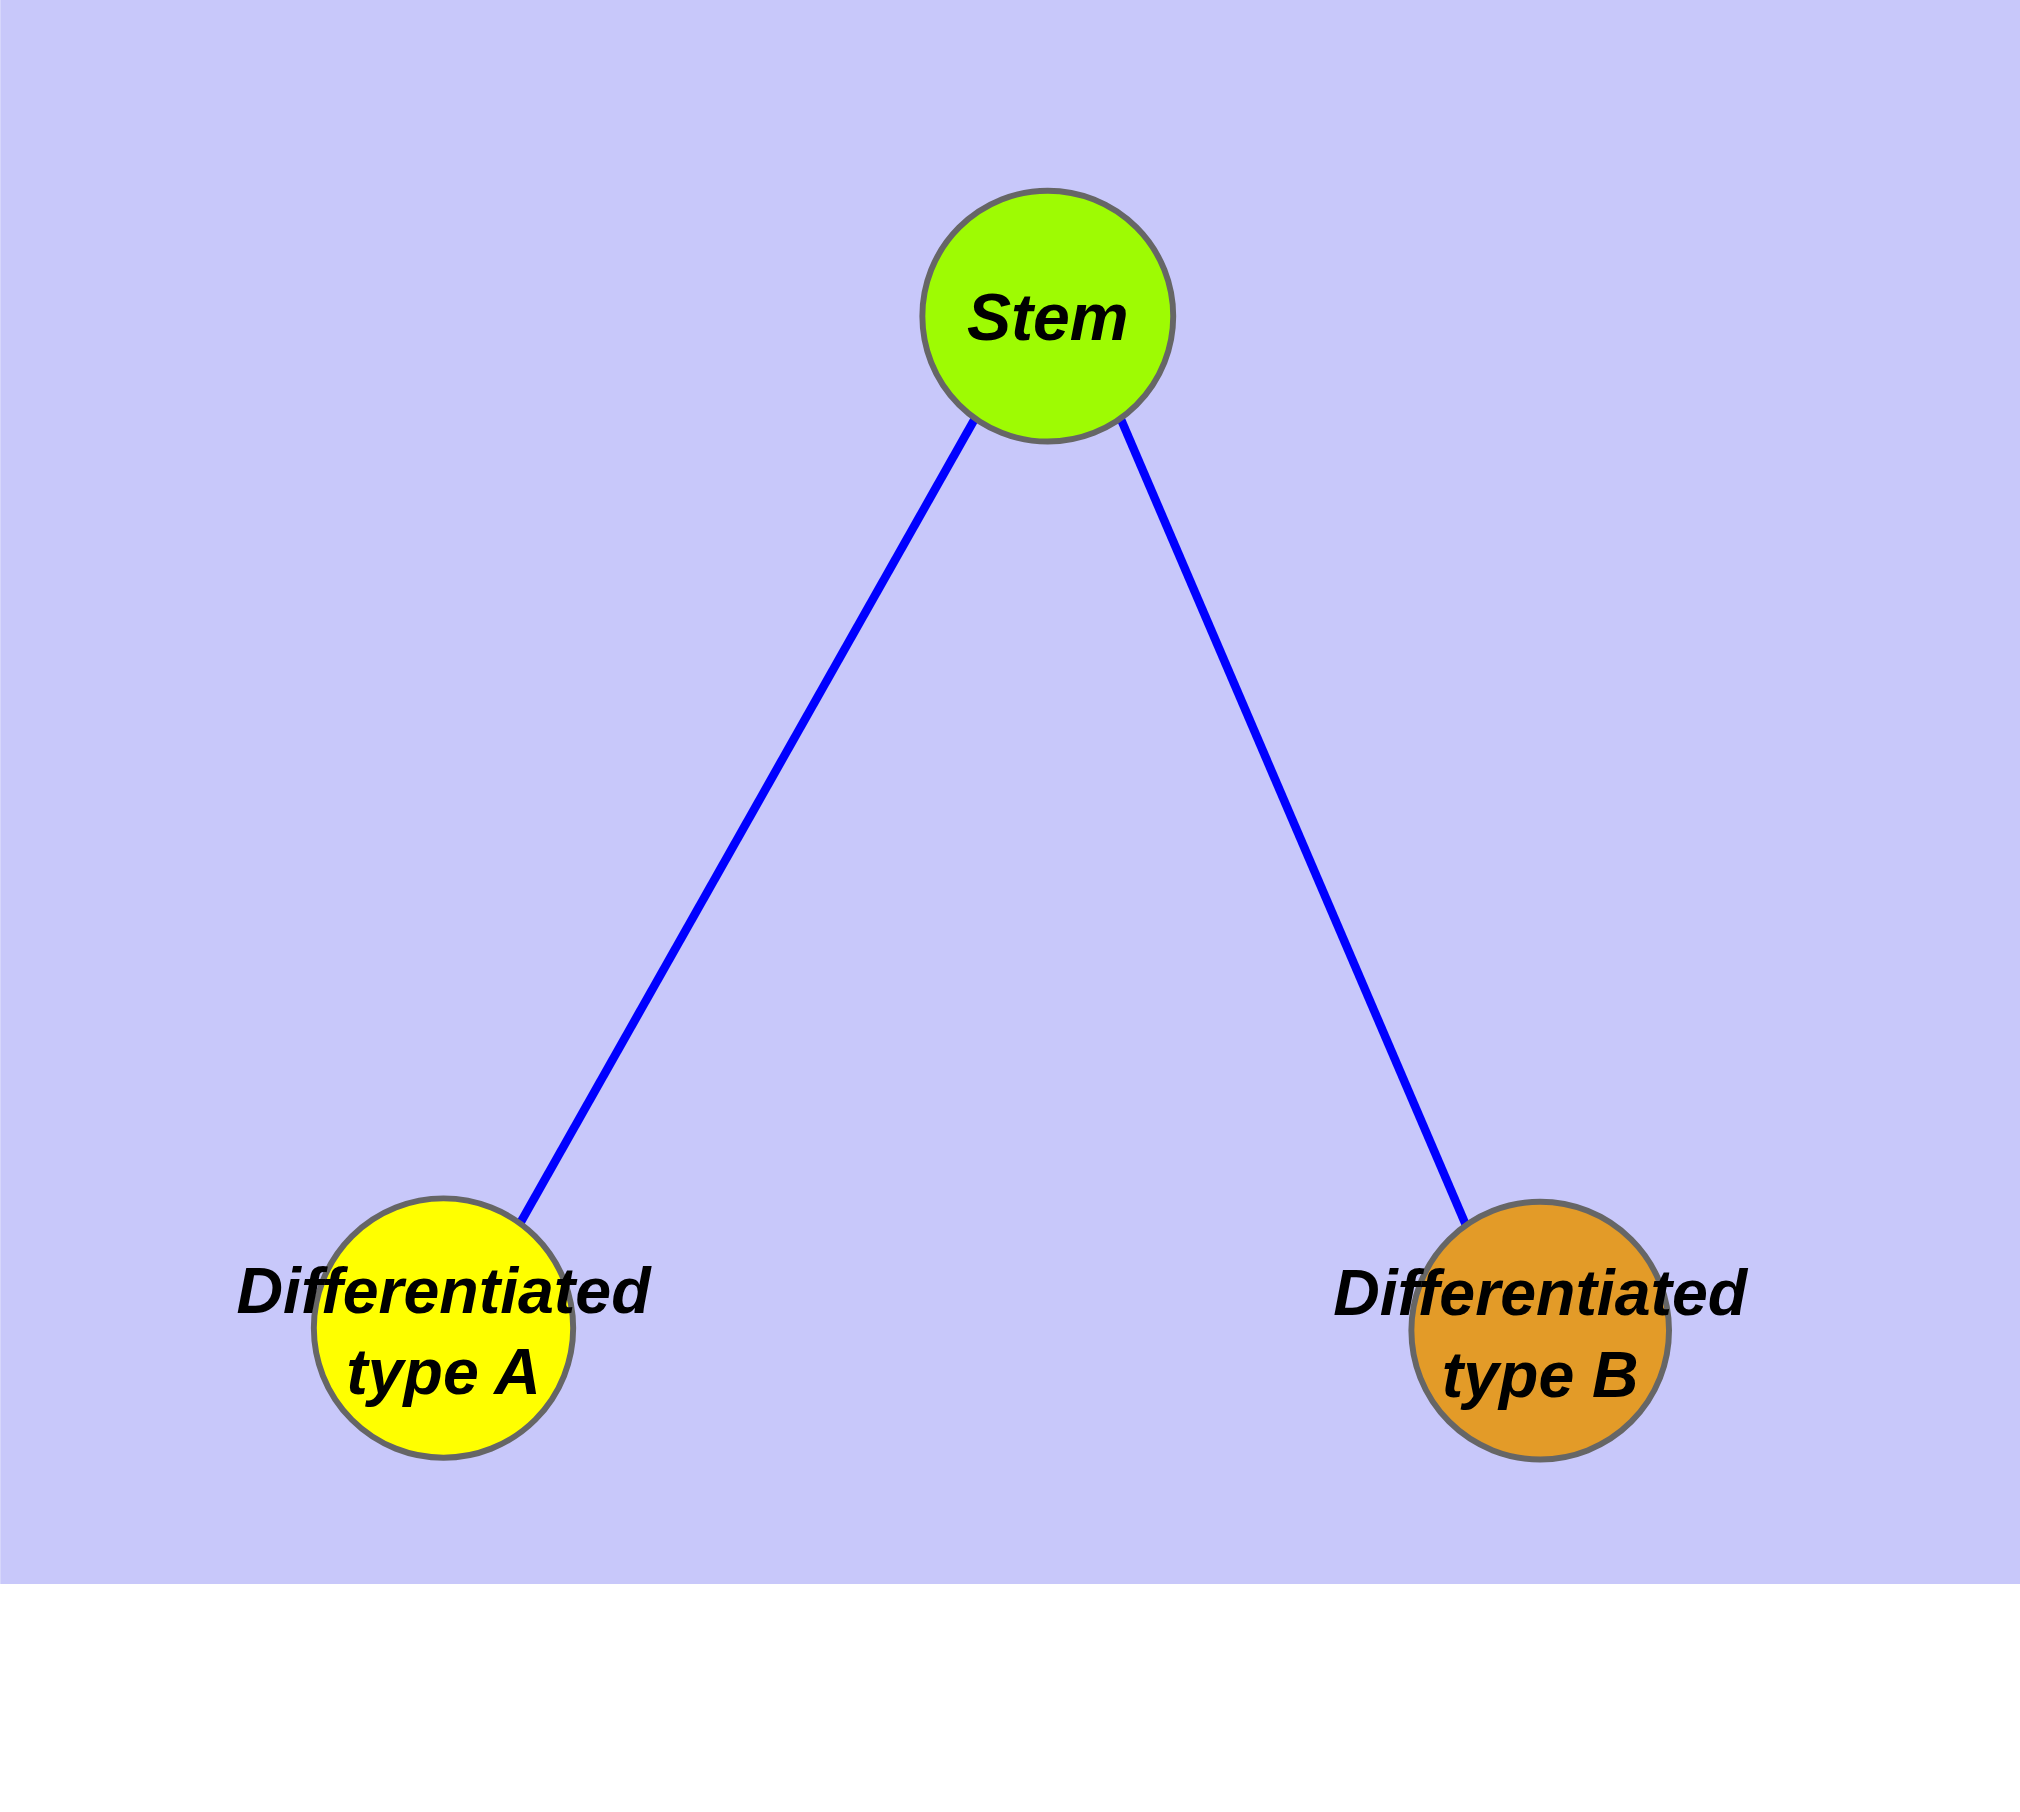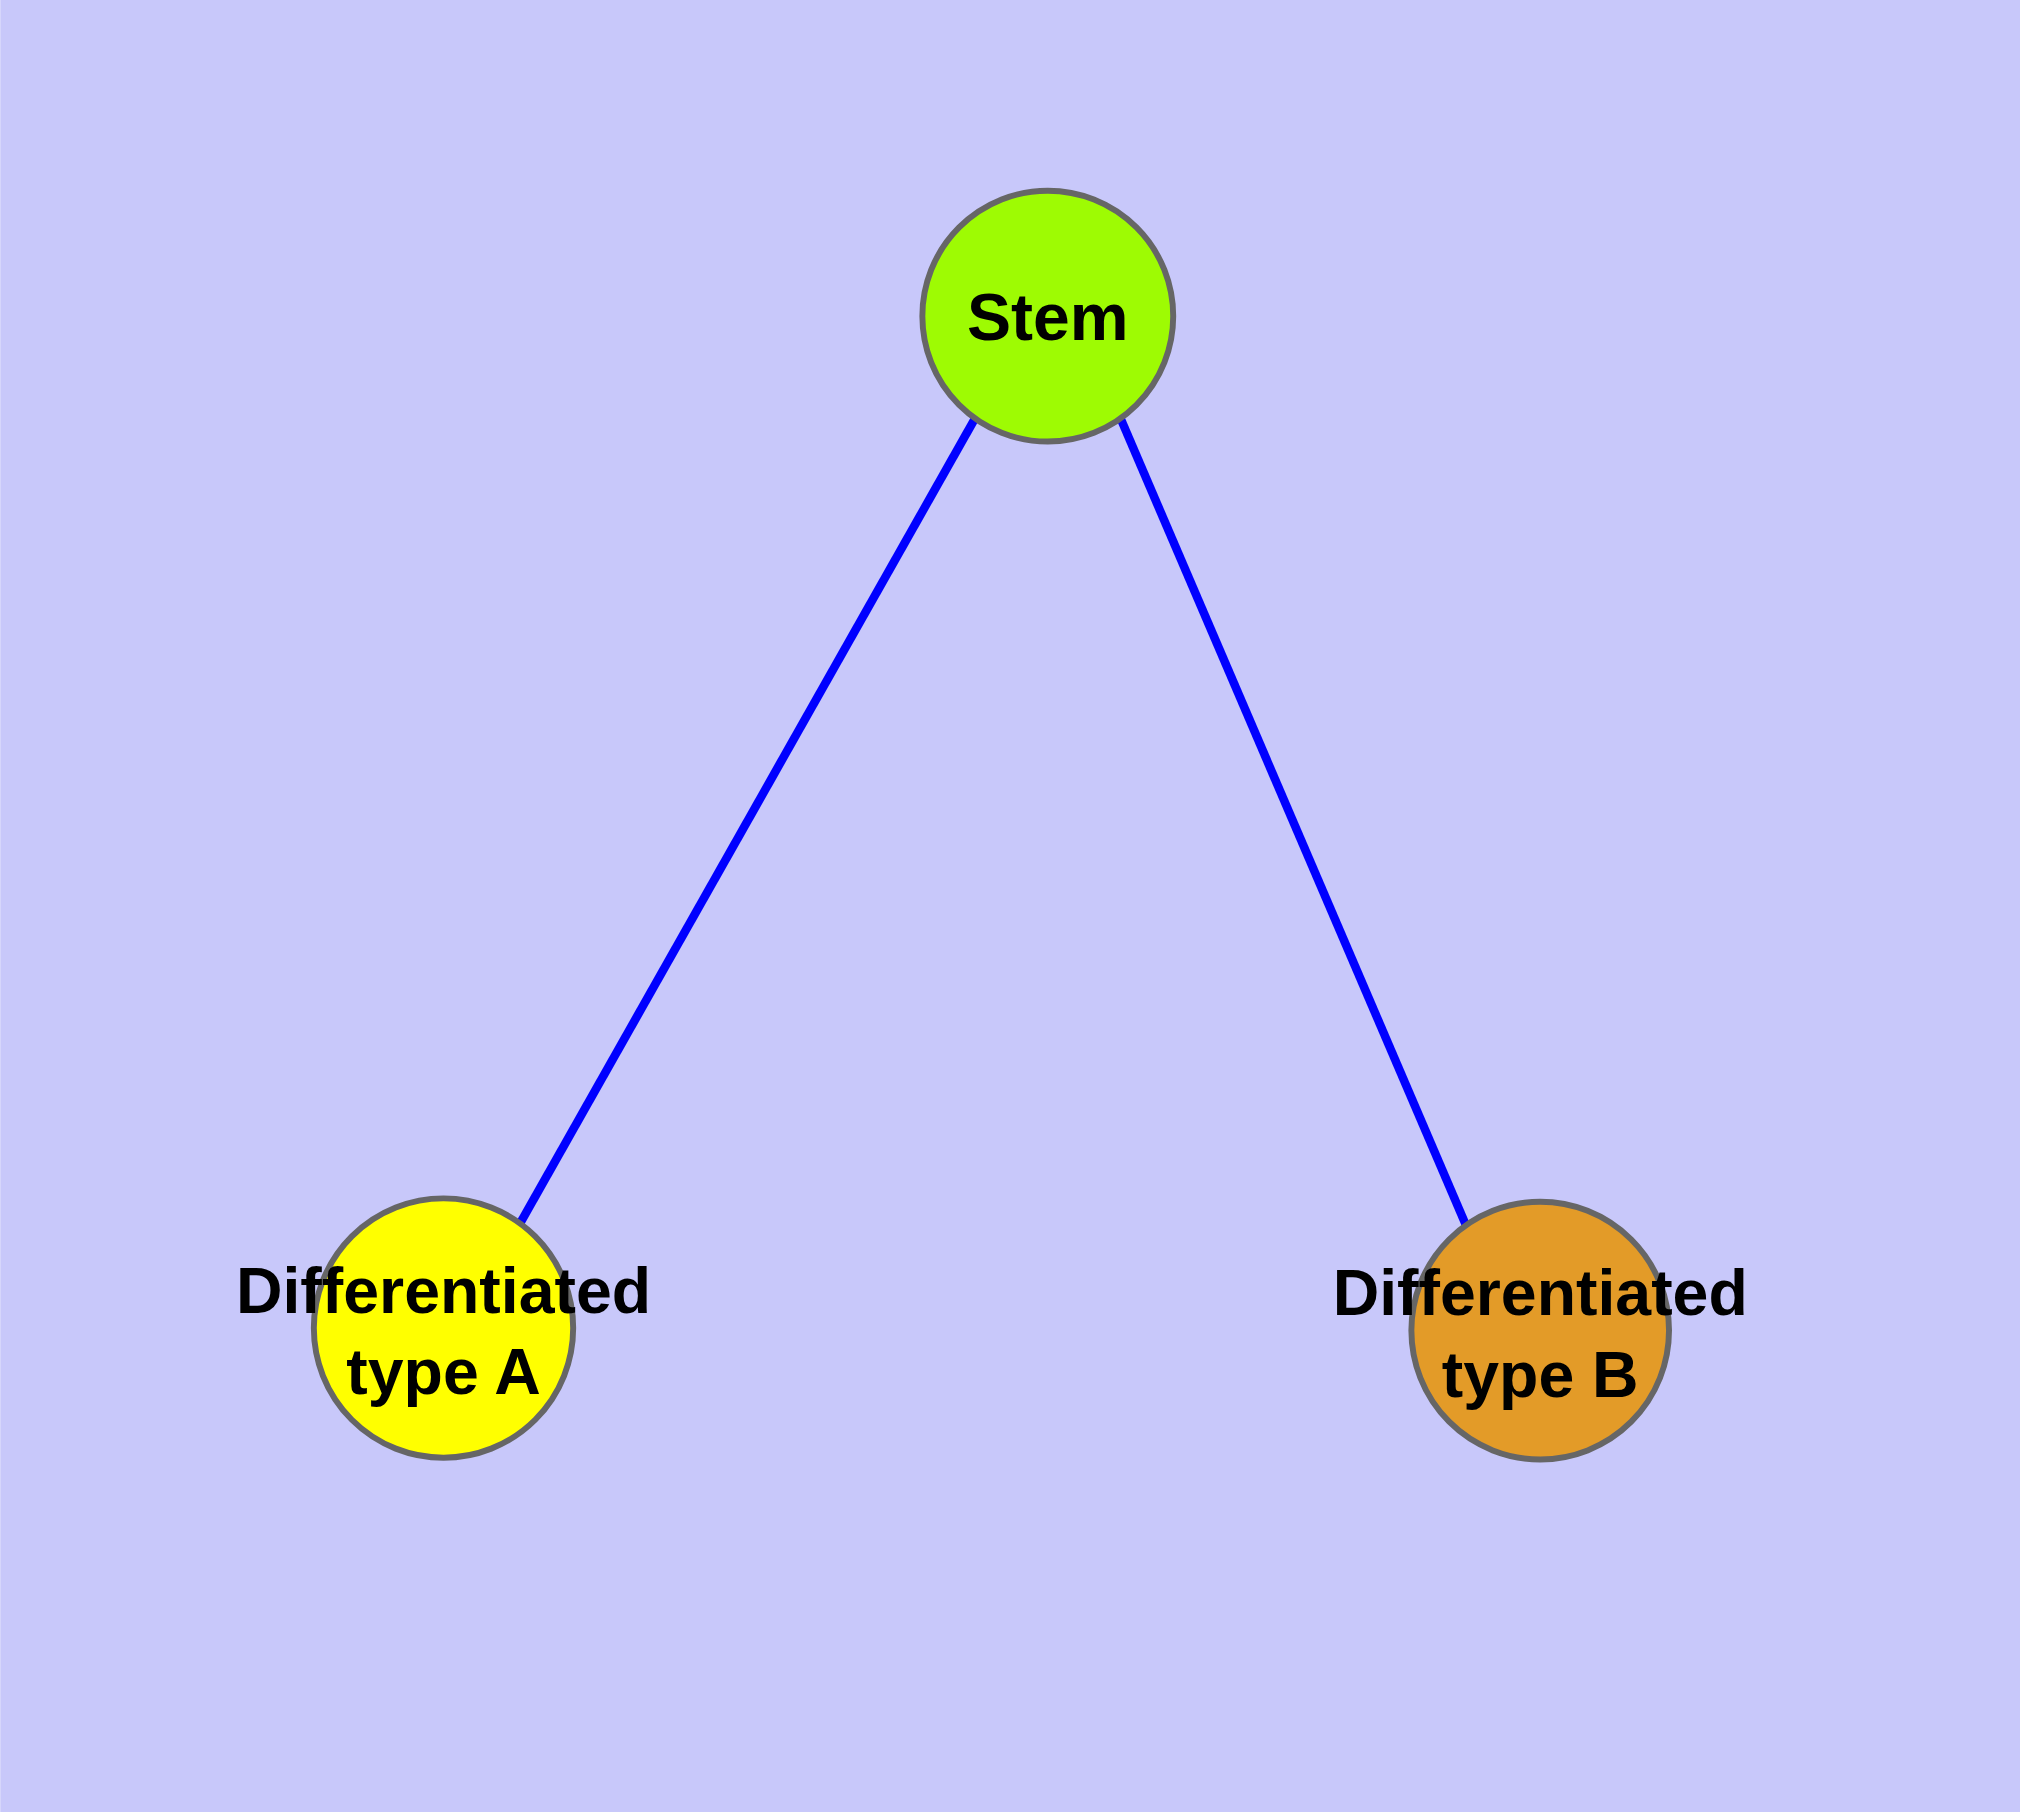--- a/index.html
+++ b/index.html
@@ -4,23 +4,24 @@
 <title>Cell Differentiation Graph</title>
 <style>
   html, body {
     margin: 0;
     padding: 0;
     background: #ffffff;
   }
   #canvas {
     position: relative;
     width: 2021px;
-    height: 1812px;
+    height: 1584px;
     overflow: hidden;
     font-family: "Liberation Sans", "DejaVu Sans", sans-serif;
+    font-style: italic;
   }
   #graph-svg {
     position: absolute;
     left: 0;
     top: 0;
     width: 2021px;
     height: 1812px;
     display: block;
   }
   .node-circle {

